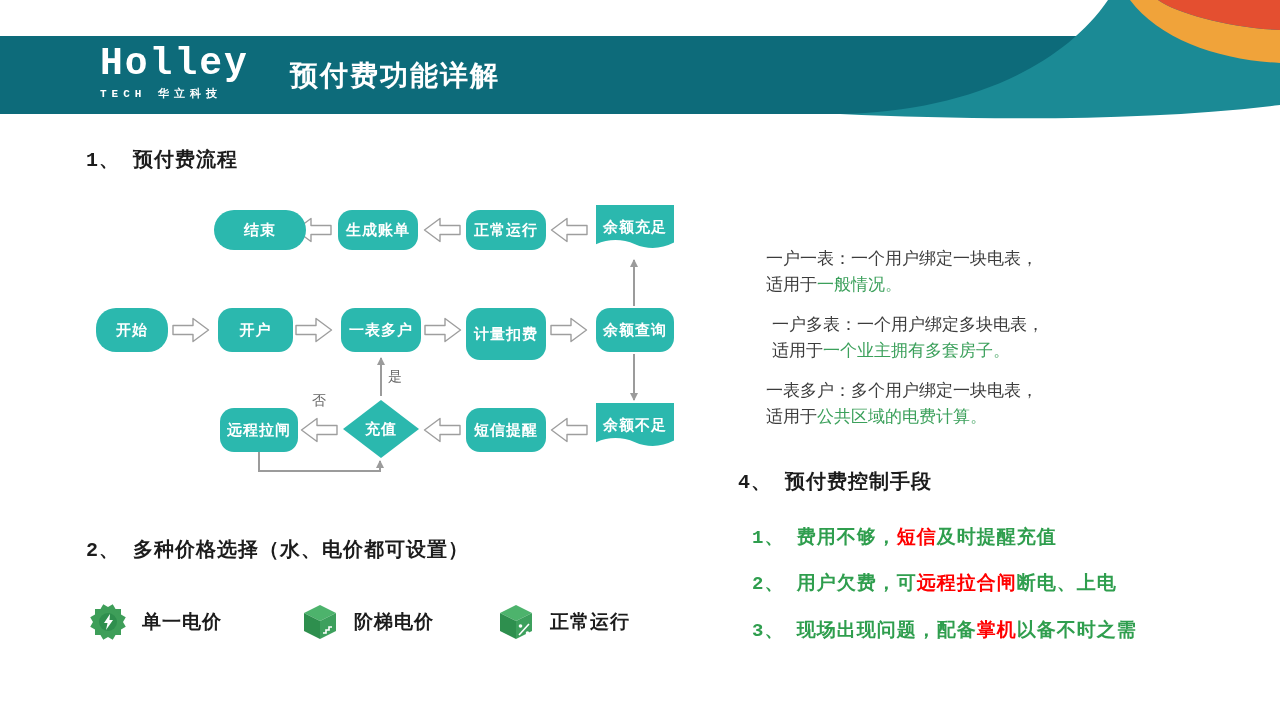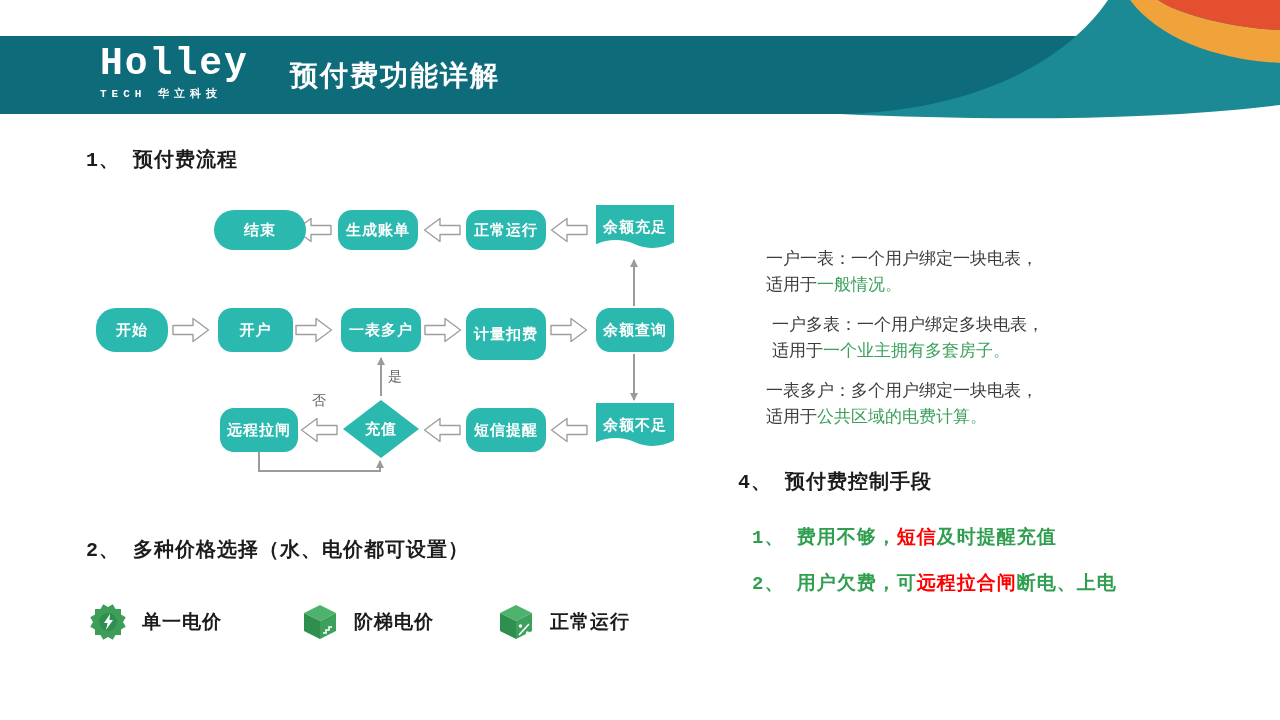--- a/index.html
+++ b/index.html
@@ -162,14 +162,15 @@
   <p class="s3-item" style="left:766px;top:230px;"><span>一户一表：一个用户绑定一块电表，适用于</span><span class="hl">一般情况。</span></p>
 
   <p class="s3-item" style="left:772px;top:296px;"><span>一户多表：一个用户绑定多块电表，适用于</span><span class="hl">一个业主拥有多套房子。</span></p>
 
   <p class="s3-item" style="left:766px;top:362px;"><span>一表多户：多个用户绑定一块电表，适用于</span><span class="hl">公共区域的电费计算。</span></p>
 
   <div class="s4-item" style="left:752px;top:524px;"><span>1、 费用不够，</span><span class="rd">短信</span><span>及时提醒充值</span></div>
 
   <div class="s4-item" style="left:752px;top:570px;"><span>2、 用户欠费，可</span><span class="rd">远程拉合闸</span><span>断电、上电</span></div>
 
+  <div class="s4-item" style="left:752px;top:617px;"><span>3、 现场出现问题，配备</span><span class="rd">掌机</span><span>以备不时之需</span></div>
 
 </div>
 
 </body></html>

